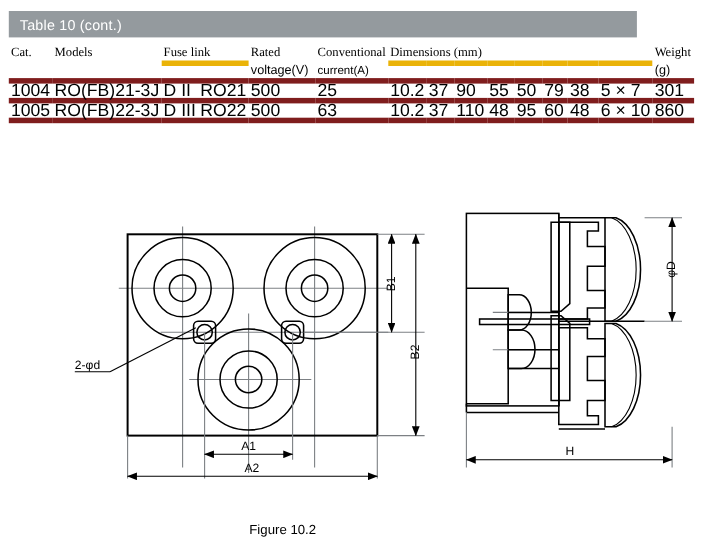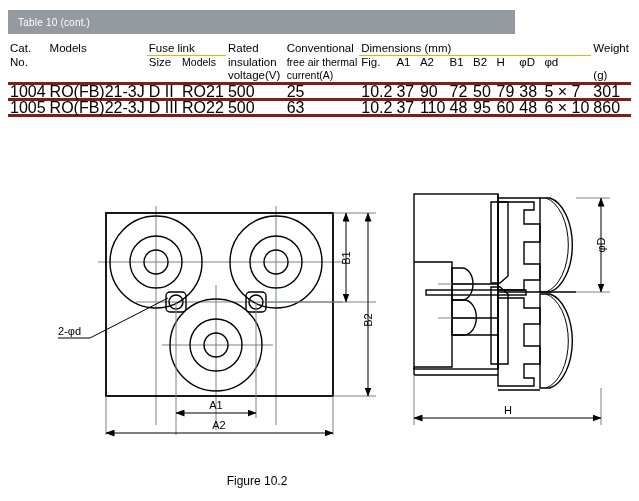--- a/index.html
+++ b/index.html
@@ -1,49 +1,49 @@
 <!DOCTYPE html>
 <html><head>
 <meta charset="utf-8">
 <style>
   html,body{margin:0;padding:0;background:#ffffff;}
   body{width:639px;height:501px;position:relative;overflow:hidden;
        font-family:"Liberation Sans","DejaVu Sans",sans-serif;color:#000;}
 
   
   #table-title-band{
-    position:absolute;left:8px;top:10px;width:507px;height:24px;
-    background:#949a9e;color:#ffffff;font-size:10px;
+    position:absolute;left:8px;top:10px;width:571px;height:24px;
+    background:#949a9e;color:#ffffff;font-size:13px;
     display:flex;align-items:center;padding-left:10px;box-sizing:border-box;
     letter-spacing:.2px;
   }
 
   
   #spec-table{
     position:absolute;left:8px;top:42px;width:623px;
     border-collapse:collapse;font-size:11.5px;
   }
   #spec-table td,#spec-table th{
     padding:0 2px;vertical-align:top;text-align:left;font-weight:normal;
     white-space:nowrap;line-height:13px;
   }
-  .hdr-top td{padding-top:2px;}
-  .rule-bot{border-bottom:3px solid #7f1d1d;}
-  .under-grp{border-bottom:1px solid #eab308;}
+  .hdr-top td{padding-top:2px;font-family:Liberation Serif, serif;}
+  .rule-bot{border-bottom:5px solid #7f1d1d;}
+  .under-grp{border-bottom:5px solid #eab308;}
   .data-row td{padding-top:1px;padding-bottom:1px;font-size:16px;}
   .c-cat{width:36px;} .c-mod{width:74px;}
   .c-fsz{width:30px;} .c-fmd{width:46px;}
   .c-riv{width:62px;} .c-cft{width:66px;}
   .c-fig{width:32px;} .c-a1{width:26px;} .c-a2{width:30px;}
   .c-b1{width:26px;} .c-b2{width:26px;} .c-h{width:24px;}
   .c-pd{width:30px;} .c-pdd{width:44px;} .c-wt{width:38px;}
   .m-small{font-size:10.5px;}
 
   
-  #drawing{position:absolute;left:4px;top:180px;width:507px;height:280px;padding-left:24px;}
+  #drawing{position:absolute;left:14px;top:180px;width:507px;height:280px;padding-left:24px;}
   #figure-caption{
     position:absolute;left:0;top:474px;width:514px;text-align:center;
     font-size:12px;
   }
   svg{display:block;}
   .ln{stroke:#000;fill:none;}
   .thin{stroke-width:1;}
   .med{stroke-width:1.4;}
   .thick{stroke-width:1.8;}
   .ctr{stroke:#7c8084;stroke-width:1;fill:none;}
@@ -80,37 +80,20 @@
     <tr class="hdr-top">
       <td>Cat.</td>
       <td>Models</td>
       <td class="under-grp" colspan="2">Fuse link</td>
       <td>Rated</td>
       <td>Conventional</td>
       <td class="under-grp" colspan="8">Dimensions  (mm)</td>
       <td>Weight</td>
     </tr>
 
-    <tr>
-      <td>No.</td>
-      <td></td>
-      <td>Size</td>
-      <td class="m-small">Models</td>
-      <td>insulation</td>
-      <td class="m-small">free air thermal</td>
-      <td>Fig.</td>
-      <td>A1</td>
-      <td>A2</td>
-      <td>B1</td>
-      <td>B2</td>
-      <td>H</td>
-      <td>φD</td>
-      <td>φd</td>
-      <td></td>
-    </tr>
 
     <tr class="rule-bot">
       <td></td>
       <td></td>
       <td></td>
       <td></td>
       <td>voltage(V)</td>
       <td class="m-small">current(A)</td>
       <td></td>
       <td></td>
@@ -126,21 +109,21 @@
     <tr class="data-row rule-bot">
       <td>1004</td>
       <td>RO(FB)21-3J</td>
       <td>D II</td>
       <td class="m-small">RO21</td>
       <td>500</td>
       <td>25</td>
       <td>10.2</td>
       <td>37</td>
       <td>90</td>
-      <td>72</td>
+      <td>55</td>
       <td>50</td>
       <td>79</td>
       <td>38</td>
       <td>5 × 7</td>
       <td>301</td>
     </tr>
 
     <tr class="data-row rule-bot">
       <td>1005</td>
       <td>RO(FB)22-3J</td>

